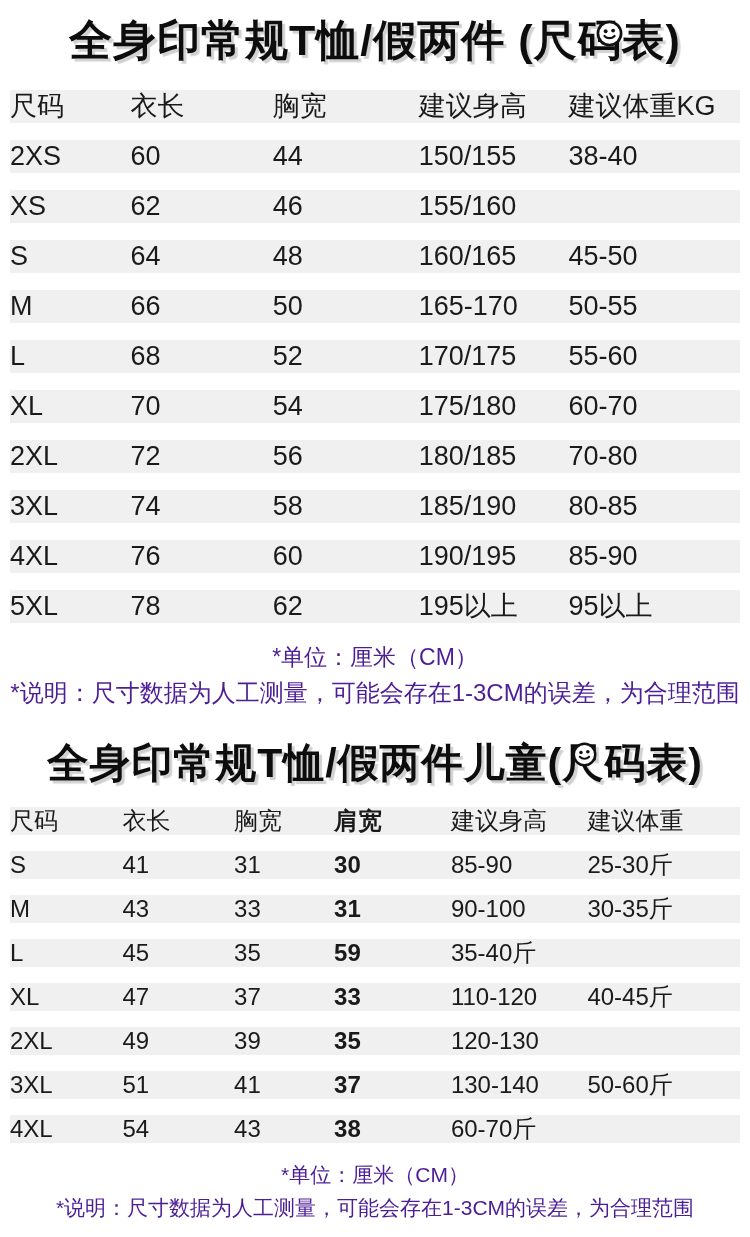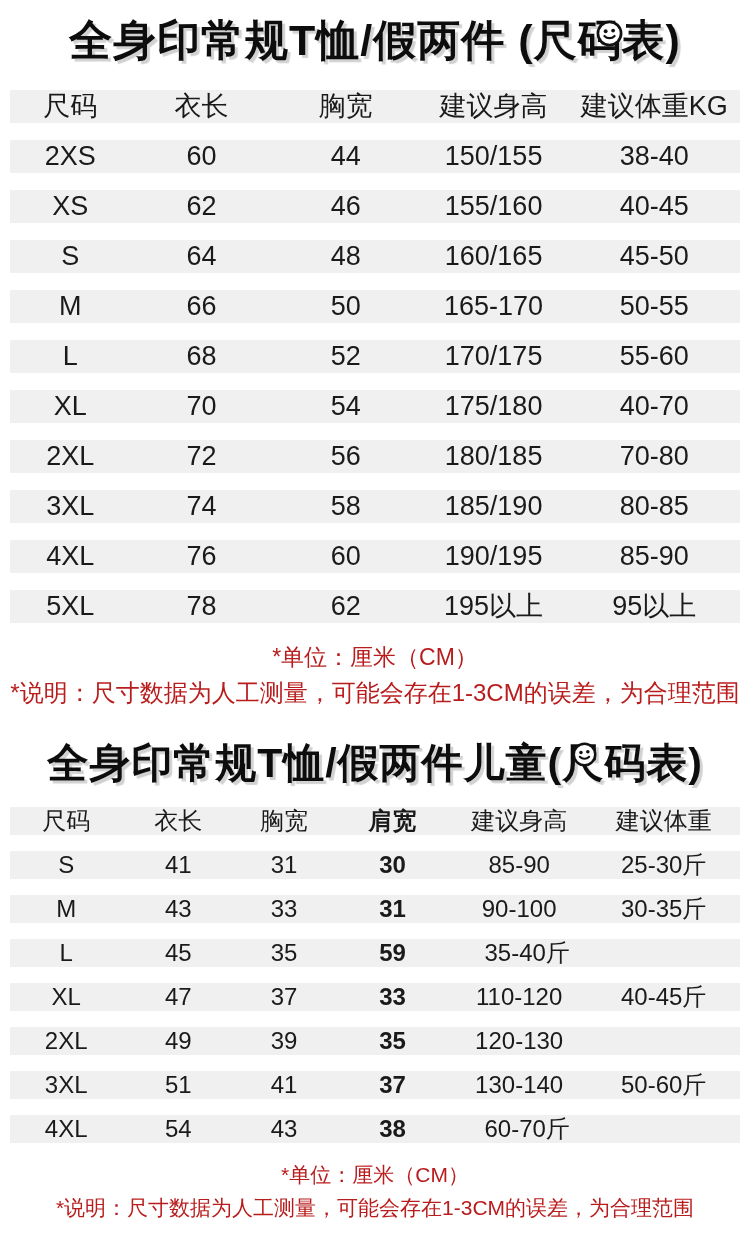--- a/index.html
+++ b/index.html
@@ -27,41 +27,41 @@
   }
   #adult-title .stamp { left: 596px; top: 20px; width: 27px; height: 27px; }
   #kids-title  .stamp { left: 572px; top: 30px; width: 25px; height: 25px; }
   .stamp svg { width: 100%; height: 100%; display: block; }
 
   .size-table { margin: 0 10px; }
   .t-row {
     display: flex;
     align-items: center;
     background: #f0f0f0;
-    text-align: center;
+    text-align: left;
   }
   .cell { display: block; overflow: visible; white-space: nowrap; }
   .t1 .t-row { height: 33px; margin-bottom: 17px; font-size: 27px; }
   .t2 .t-row { height: 28px; margin-bottom: 16px; font-size: 24px; }
   .t-head .cell { font-weight: 500; }
 
   .t1 .c0 { width: 16.5%; }
   .t1 .c1 { width: 19.5%; }
   .t1 .c2 { width: 20%; }
   .t1 .c3 { width: 20.5%; }
   .t1 .c4 { width: 23.5%; }
 
   .t2 .c0 { width: 15.4%; }
   .t2 .c1 { width: 15.3%; }
   .t2 .c2 { width: 13.7%; }
   .t2 .c3 { width: 16%; font-weight: bold; }
   .t2 .c4 { width: 18.7%; }
   .t2 .c5 { width: 20.9%; }
 
-  .notes { text-align: center; color: #b91c1c; }
+  .notes { text-align: center; color: #4c1d95; }
   .notes .note { display: block; }
   .notes-1 { margin-top: 2px; }
   .notes-1 .note-unit { font-size: 23px; line-height: 34px; }
   .notes-1 .note-desc { font-size: 24px; line-height: 38px; }
   .notes-2 { margin-top: 4px; }
   .notes-2 .note-unit { font-size: 21px; line-height: 32px; }
   .notes-2 .note-desc { font-size: 21px; line-height: 34px; }
 </style>
 </head>
 <body>
@@ -94,21 +94,20 @@
           <span class="cell c1">60</span>
           <span class="cell c2">44</span>
           <span class="cell c3">150/155</span>
           <span class="cell c4">38-40</span>
         </div>
         <div class="t-row">
           <span class="cell c0">XS</span>
           <span class="cell c1">62</span>
           <span class="cell c2">46</span>
           <span class="cell c3">155/160</span>
-          <span class="cell c4">40-45</span>
         </div>
         <div class="t-row">
           <span class="cell c0">S</span>
           <span class="cell c1">64</span>
           <span class="cell c2">48</span>
           <span class="cell c3">160/165</span>
           <span class="cell c4">45-50</span>
         </div>
         <div class="t-row">
           <span class="cell c0">M</span>
@@ -122,21 +121,21 @@
           <span class="cell c1">68</span>
           <span class="cell c2">52</span>
           <span class="cell c3">170/175</span>
           <span class="cell c4">55-60</span>
         </div>
         <div class="t-row">
           <span class="cell c0">XL</span>
           <span class="cell c1">70</span>
           <span class="cell c2">54</span>
           <span class="cell c3">175/180</span>
-          <span class="cell c4">40-70</span>
+          <span class="cell c4">60-70</span>
         </div>
         <div class="t-row">
           <span class="cell c0">2XL</span>
           <span class="cell c1">72</span>
           <span class="cell c2">56</span>
           <span class="cell c3">180/185</span>
           <span class="cell c4">70-80</span>
         </div>
         <div class="t-row">
           <span class="cell c0">3XL</span>

